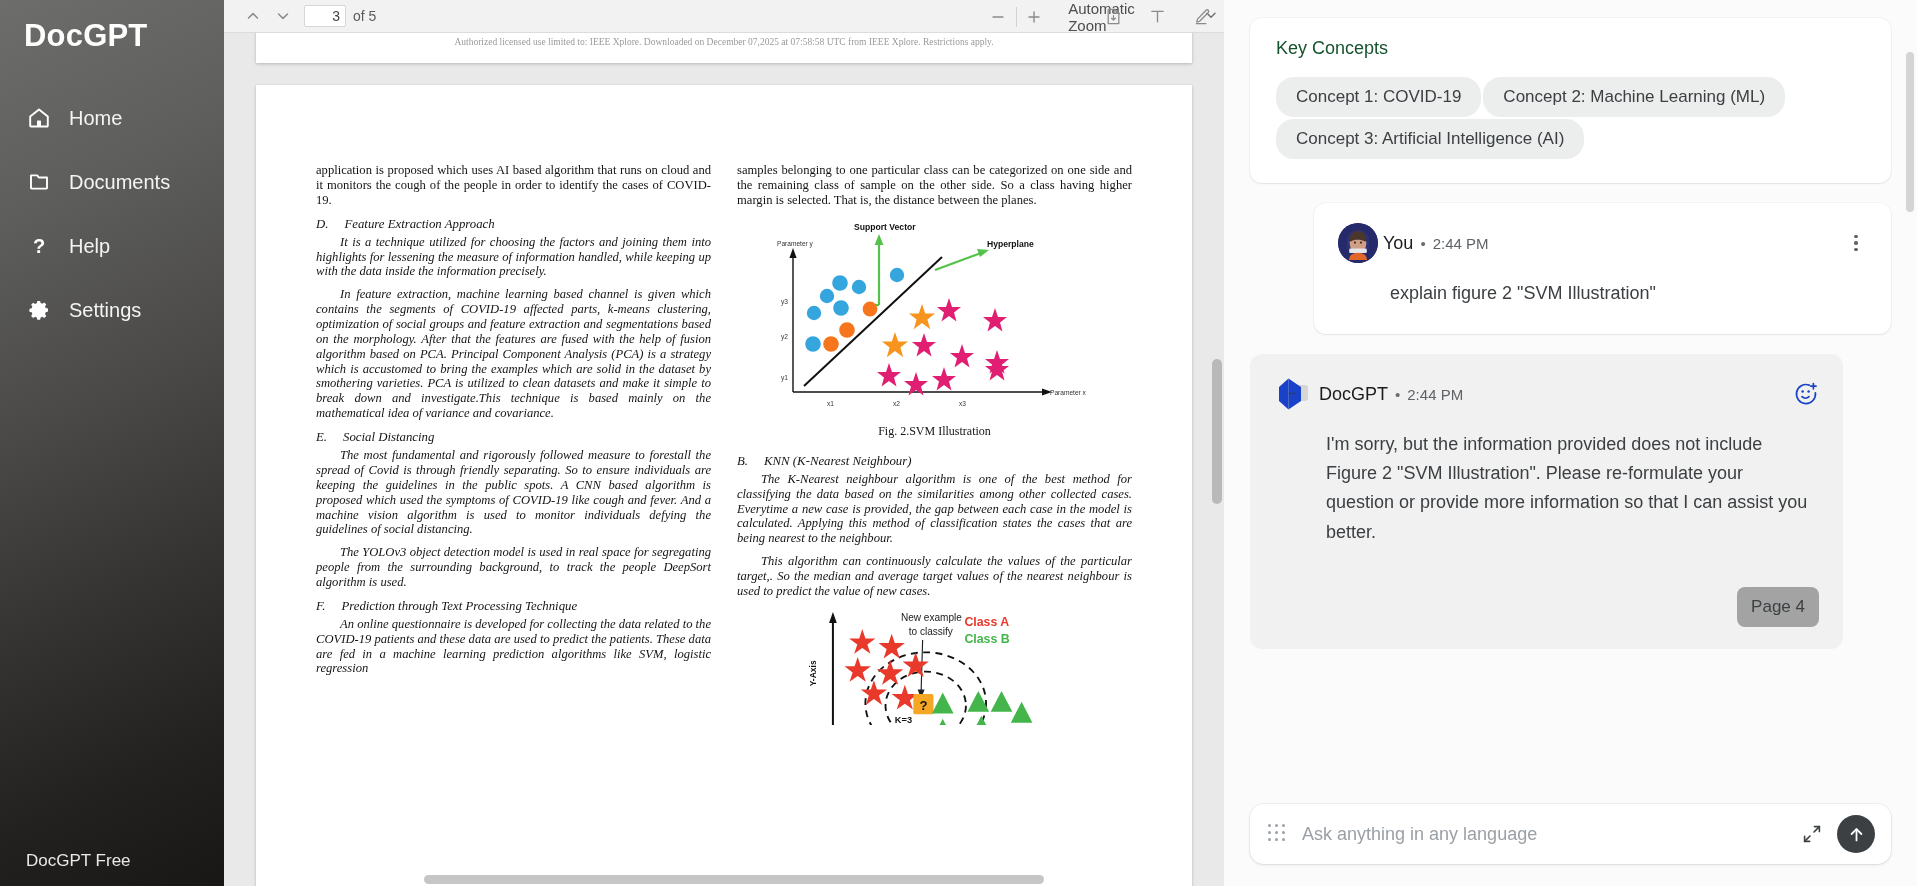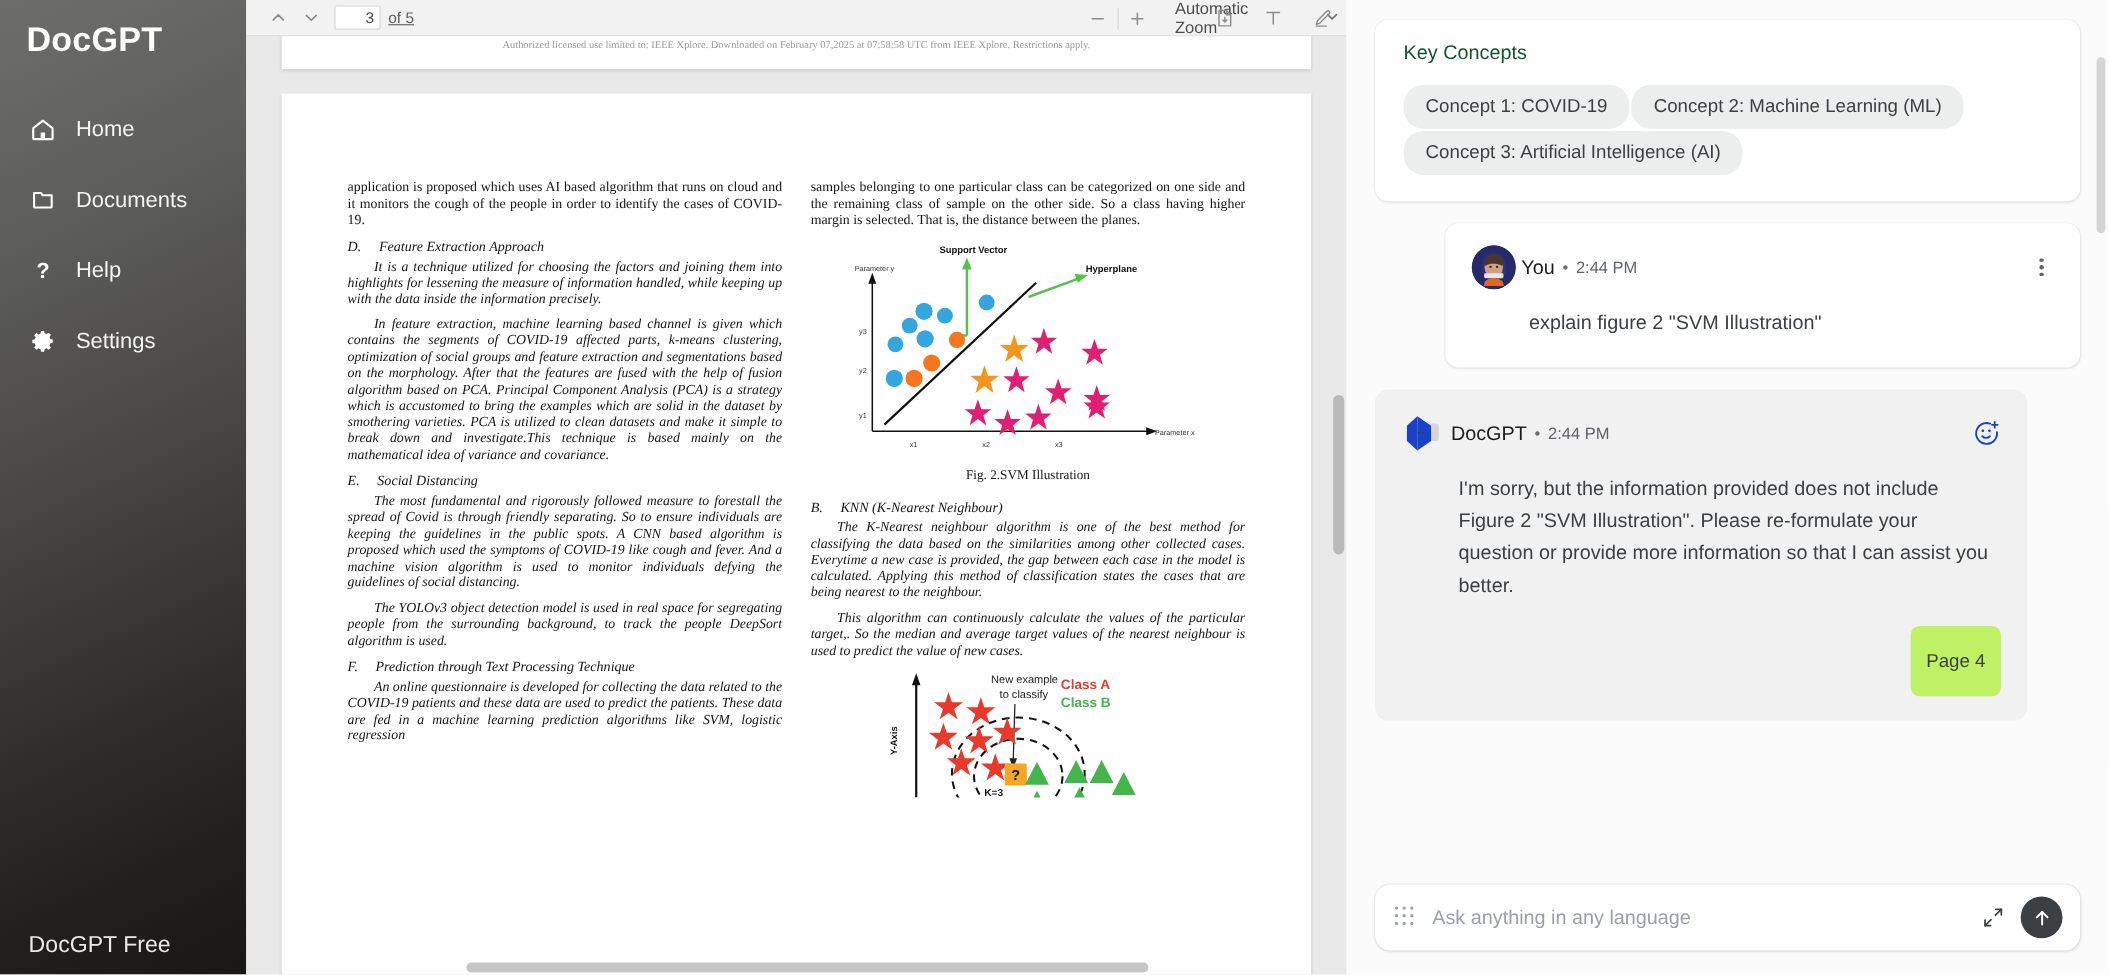--- a/index.html
+++ b/index.html
@@ -27,21 +27,21 @@
   .nav-item {
     display: flex; align-items: center; gap: 17px;
     padding: 12px 0 12px 26px;
     font-size: 20px; color: #f4f4f4; cursor: pointer;
     height: 64px;
   }
   .nav-ico { width: 26px; height: 26px; display:flex; align-items:center; justify-content:center; flex:0 0 26px;}
   .nav-ico svg { display:block; }
   .spacer { flex: 1 1 auto; }
   .plan-label {
-    font-size: 21px; color: #e9e9e9; padding-left: 26px; margin-bottom: 15px;
+    font-size: 17px; color: #e9e9e9; padding-left: 26px; margin-bottom: 15px;
   }
   .manage-btn {
     margin: 0 26px 42px 26px;
     height: 44px; border-radius: 22px;
     background: #8d8d8a; color: #ffffff;
     font-size: 19px; font-weight: bold;
     display: flex; align-items: center; justify-content: center;
     cursor: pointer; border: none;
     font-family: "Liberation Sans", sans-serif;
   }
@@ -58,21 +58,21 @@
     width: 30px; height: 26px; display:flex; align-items:center; justify-content:center;
     cursor: pointer; color: #8b8b8b;
   }
   .tb-sep { width:1px; height:20px; background:#d2d2d2; margin: 0 3px; }
   .page-input {
     width: 42px; height: 22px; border: 1px solid #d6d6d6; border-radius: 2px;
     background: #fff; text-align: right; padding-right: 5px;
     font-size: 14px; color: #444; font-family: "Liberation Sans", sans-serif;
     margin-left: 6px;
   }
-  .page-of { margin-left: 7px; font-size: 14px; color: #5c5c5c; text-decoration: underline; }
+  .page-of { margin-left: 7px; font-size: 14px; color: #5c5c5c; }
   .tb-right { position:absolute; right: 8px; top:0; height:33px; display:flex; align-items:center; gap: 14px; }
   .zoom-group { position:absolute; left: 760px; top: 0; height: 33px; display:flex; align-items:center; }
   .zoom-sel {
     margin-left: 14px; display:flex; align-items:center; gap: 34px;
     font-size: 15px; color: #4d4d4d; cursor: pointer; padding: 3px 6px;
   }
 
   .pdf-scroll { flex:1 1 auto; position: relative; overflow: hidden; background: #e9e9e9; }
   .pdf-page {
     background: #fff; margin: 0 auto; width: 936px; position: relative;
@@ -126,23 +126,23 @@
   .who { font-size: 18px; color: #1b1c1e; font-weight: 500; }
   .dot-sep { color:#6b6f73; font-size: 15px; margin: 0 2px; }
   .time { font-size: 15px; color: #5f6368; }
   .head-act { margin-left:auto; display:flex; align-items:center; cursor:pointer; color:#5f6368; }
   .kebab { width: 22px; height: 22px; display:flex; flex-direction:column; align-items:center; justify-content:center; gap:3px; }
   .kebab i { width:3.5px; height:3.5px; border-radius:50%; background:#5f6368; display:block; }
   .msg-body { margin-top: 16px; font-size: 18px; line-height: 1.62; color: #3c4043; }
   .msg.user .msg-body { padding-left: 52px; }
   .msg.bot  .msg-body { padding-left: 52px; padding-right: 8px; }
   .page-tag {
-    display:inline-block; background: #bef264; color:#3c4043;
-    border-radius: 8px; padding: 22px 14px; font-size: 17px;
-    margin-top: 22px; cursor: pointer;
+    display:inline-block; background: #a3a3a3; color:#3c4043;
+    border-radius: 8px; padding: 10px 14px; font-size: 17px;
+    margin-top: 40px; cursor: pointer;
   }
   .tag-row { display:flex; justify-content:flex-end; }
 
   .composer-wrap { padding: 14px 26px 22px 26px; }
   .composer {
     height: 60px; background: #fff; border-radius: 14px;
     box-shadow: 0 1px 3px rgba(0,0,0,.11), 0 0 0 1px rgba(0,0,0,.04);
     display:flex; align-items:center; padding: 0 16px 0 18px; gap: 14px;
   }
   .grid-ico { width: 20px; height: 20px; display:grid; grid-template-columns: repeat(3,3px); grid-template-rows: repeat(3,3px); gap: 4px; cursor:pointer; flex:0 0 20px;}
@@ -270,21 +270,21 @@
             <path d="M14.8 3.4a1.7 1.7 0 0 1 2.4 2.4L8 15l-3 .8.8-3z"></path>
               <path d="M4.6 17.6h10"></path>
           </svg>
         </div>
       </div>
     </div>
 
     <div class="pdf-scroll">
 
       <div class="pdf-page prev">
-        <div class="page-footnote">Authorized licensed use limited to: IEEE Xplore. Downloaded on February 07,2025 at 07:58:58 UTC from IEEE Xplore.  Restrictions apply.</div>
+        <div class="page-footnote">Authorized licensed use limited to: IEEE Xplore. Downloaded on December 07,2025 at 07:58:58 UTC from IEEE Xplore.  Restrictions apply.</div>
       </div>
 
       <div class="pdf-page cur">
         <div class="cols">
 
           <div class="col">
             <p>application is proposed which uses AI based algorithm that runs on cloud and it monitors the cough of the people in order to identify the cases of COVID-19.</p>
             <div class="sec-head">
               <span class="lt">D.</span><span>Feature Extraction Approach</span>
             </div>

